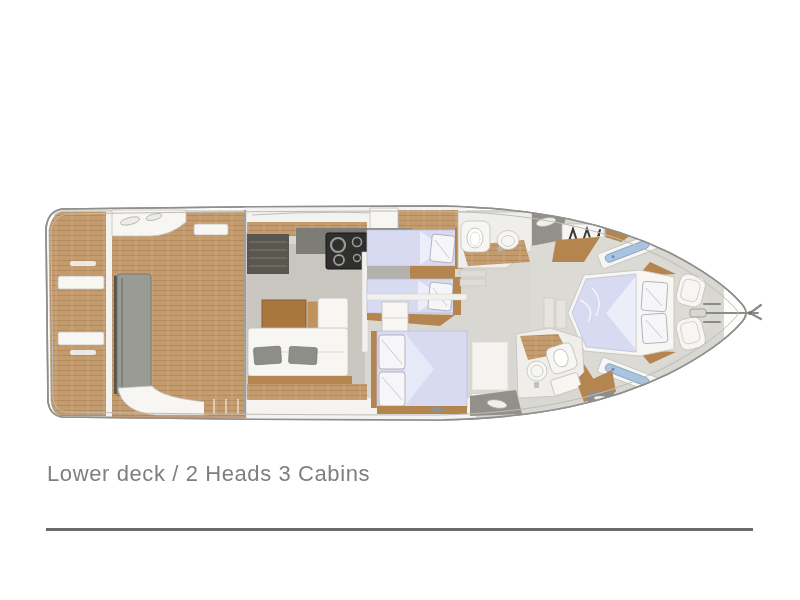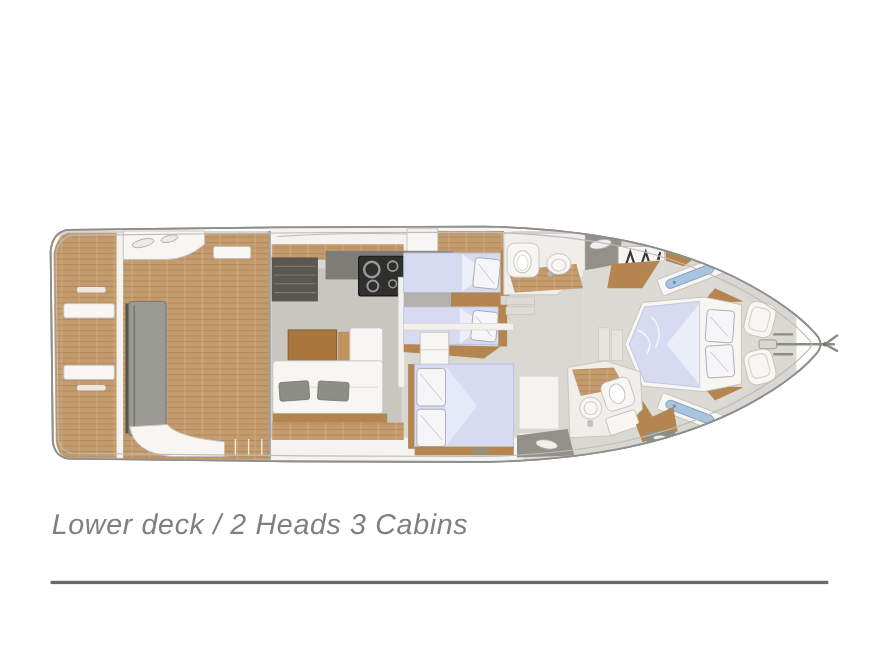--- a/index.html
+++ b/index.html
@@ -1,20 +1,20 @@
 <!DOCTYPE html>
 <html style="--teak: #c49b6d; --teakLine: #a9825a; --teakLight: #d9bc92; --wood: #b5854f; --woodDark: #96682f; --floor: #d9d7d1; --salonFloor: #c9c6bf; --gray: #9b9b96; --charcoal: #2f2f2d; --bedding: #d7daf0; --windowBlue: #a8c4e0; --outline: #8f8f8d; --captionColor: #7f7f7f; --ruleColor: #6a6a6a;"><head>
 <meta charset="utf-8">
 <style>
   html,body{margin:0;padding:0;background:#ffffff;}
   body{width:800px;height:600px;font-family:"Liberation Sans",sans-serif;}
   #app{position:relative;width:800px;height:600px;overflow:hidden;background:#ffffff;}
   #plan-svg{position:absolute;left:0;top:0;}
-  .caption{position:absolute;left:47px;top:461px;font-size:26px;color:var(--captionColor,#7f7f7f);
-           letter-spacing:.6px;font-weight:400;font-style:italic;}
+  .caption{position:absolute;left:47px;top:461px;font-size:22px;color:var(--captionColor,#7f7f7f);
+           letter-spacing:.6px;font-weight:400;}
   .rule{position:absolute;left:46px;top:528px;width:707px;height:3px;background:var(--ruleColor,#6a6a6a);}
 
   
   .hull{fill:#fcfcfb;stroke:var(--outline,#909090);stroke-width:1.6;}
   .hullstroke{fill:none;stroke:var(--outline,#909090);stroke-width:1.6;}
   .hullline{fill:none;stroke:#bdbcb8;stroke-width:1;}
   .teakBase{fill:var(--teak,#c49b6d);}
   .teakStroke{stroke:var(--teakLine,#a9825a);stroke-width:.7;}
   .teakSeam{stroke:var(--teakLight,#d9bc92);stroke-width:.5;}
   .wood{fill:var(--wood,#b5854f);}

